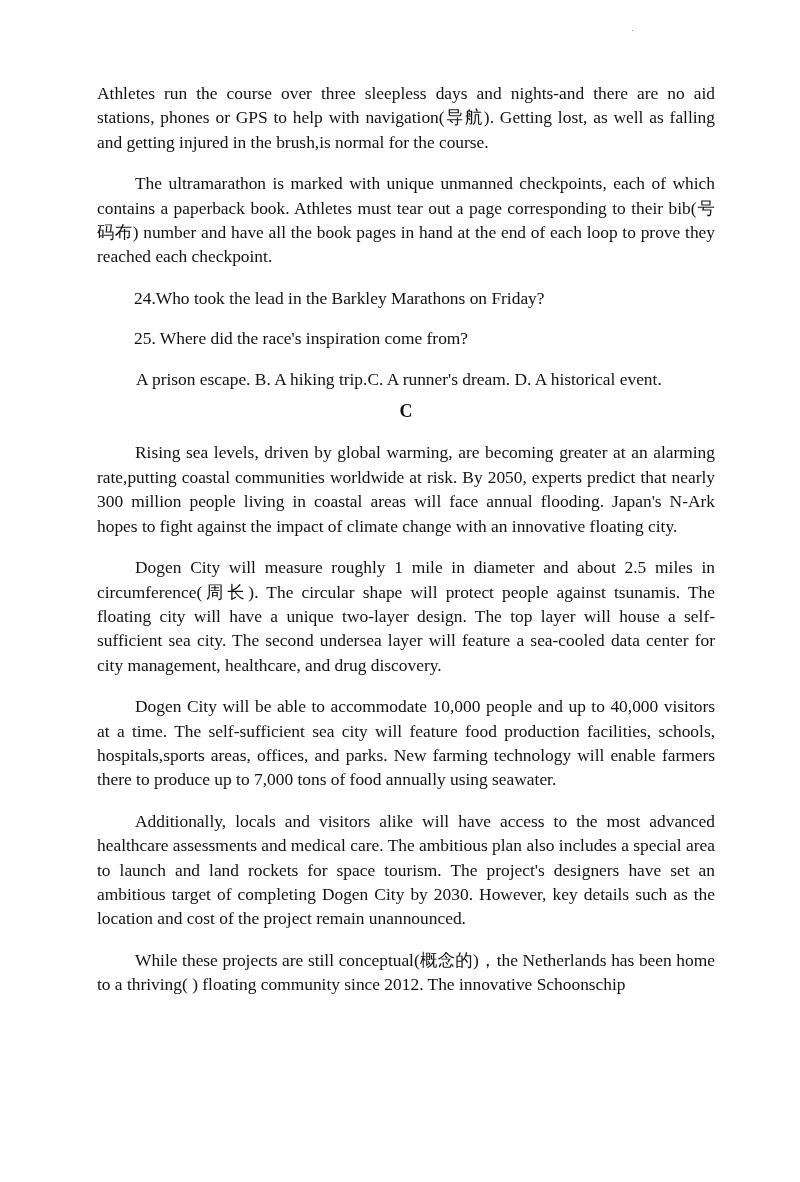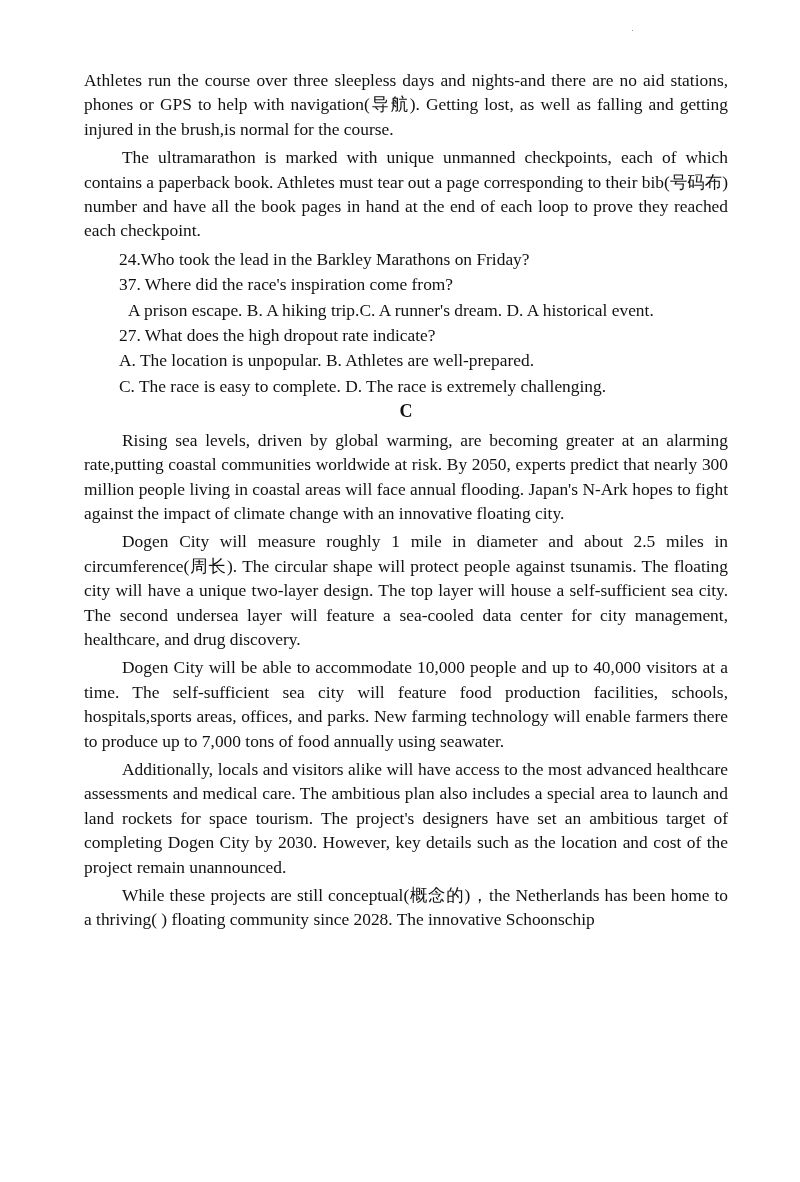--- a/index.html
+++ b/index.html
@@ -2,49 +2,44 @@
 <html><head>
   <meta charset="utf-8">
   <style>
     html, body { margin: 0; padding: 0; background: #ffffff; }
     body { width: 800px; height: 1182px; position: relative; overflow: hidden; }
     .page {
       position: absolute; left: 80px; top: 64px; width: 652px;
       font-family: "Liberation Serif", serif;
       font-size: 17.4px; line-height: 24.4px; color: #111111;
     }
-    .p { text-align: justify; text-align-last: left; margin: 4px; }
+    .p { text-align: justify; text-align-last: left; margin: 17px; }
     .indent { text-indent: 38px; }
-    .q { margin: 1px; padding-left: 38px; }
-    .q2 { margin: 0; padding-left: 48px; }
+    .q { margin: 16px; padding-left: 38px; }
+    .q2 { margin: 8px; padding-left: 48px; }
     .section-letter { text-align: center; font-weight: bold; margin: 0; font-size: 18px; }
     .dot { position: absolute; left: 632px; top: 30px; width: 1px; height: 1px; background: #999; }
   </style>
 </head>
 <body>
 
 <div class="dot"></div>
 
 <div class="page">
   <p class="p">Athletes run the course over three sleepless days and nights-and there are no aid stations, phones or GPS to help with navigation(导航). Getting lost, as well as falling and getting injured in the brush,is normal for the course.</p>
   <p class="p indent">The ultramarathon is marked with unique unmanned checkpoints, each of which contains a paperback book. Athletes must tear out a page corresponding to their bib(号码布) number and have all the book pages in hand at the end of each loop to prove they reached each checkpoint.</p>
 
   <div>
     <p class="q">24.Who took the lead in the Barkley Marathons on Friday?</p>
   </div>
   <div>
-    <p class="q">37. Where did the race's inspiration come from?</p>
+    <p class="q">25. Where did the race's inspiration come from?</p>
     <p class="q2">A prison escape. B. A hiking trip.C. A runner's dream. D. A historical event.</p>
-  </div>
-  <div>
-    <p class="q">27. What does the high dropout rate indicate?</p>
-    <p class="q">A. The location is unpopular. B. Athletes are well-prepared.</p>
-    <p class="q">C. The race is easy to complete. D. The race is extremely challenging.</p>
   </div>
 
   <p class="section-letter">C</p>
 
   <p class="p indent">Rising sea levels, driven by global warming, are becoming greater at an alarming rate,putting coastal communities worldwide at risk. By 2050, experts predict that nearly 300 million people living in coastal areas will face annual flooding. Japan's N-Ark hopes to fight against the impact of climate change with an innovative floating city.</p>
   <p class="p indent">Dogen City will measure roughly 1 mile in diameter and about 2.5 miles in circumference(周长). The circular shape will protect people against tsunamis. The floating city will have a unique two-layer design. The top layer will house a self-sufficient sea city. The second undersea layer will feature a sea-cooled data center for city management, healthcare, and drug discovery.</p>
   <p class="p indent">Dogen City will be able to accommodate 10,000 people and up to 40,000 visitors at a time. The self-sufficient sea city will feature food production facilities, schools, hospitals,sports areas, offices, and parks. New farming technology will enable farmers there to produce up to 7,000 tons of food annually using seawater.</p>
   <p class="p indent">Additionally, locals and visitors alike will have access to the most advanced healthcare assessments and medical care. The ambitious plan also includes a special area to launch and land rockets for space tourism. The project's designers have set an ambitious target of completing Dogen City by 2030. However, key details such as the location and cost of the project remain unannounced.</p>
-  <p class="p indent">While these projects are still conceptual(概念的)，the Netherlands has been home to a thriving( ) floating community since 2028. The innovative Schoonschip</p>
+  <p class="p indent">While these projects are still conceptual(概念的)，the Netherlands has been home to a thriving( ) floating community since 2012. The innovative Schoonschip</p>
 </div>
 
 </body></html>

